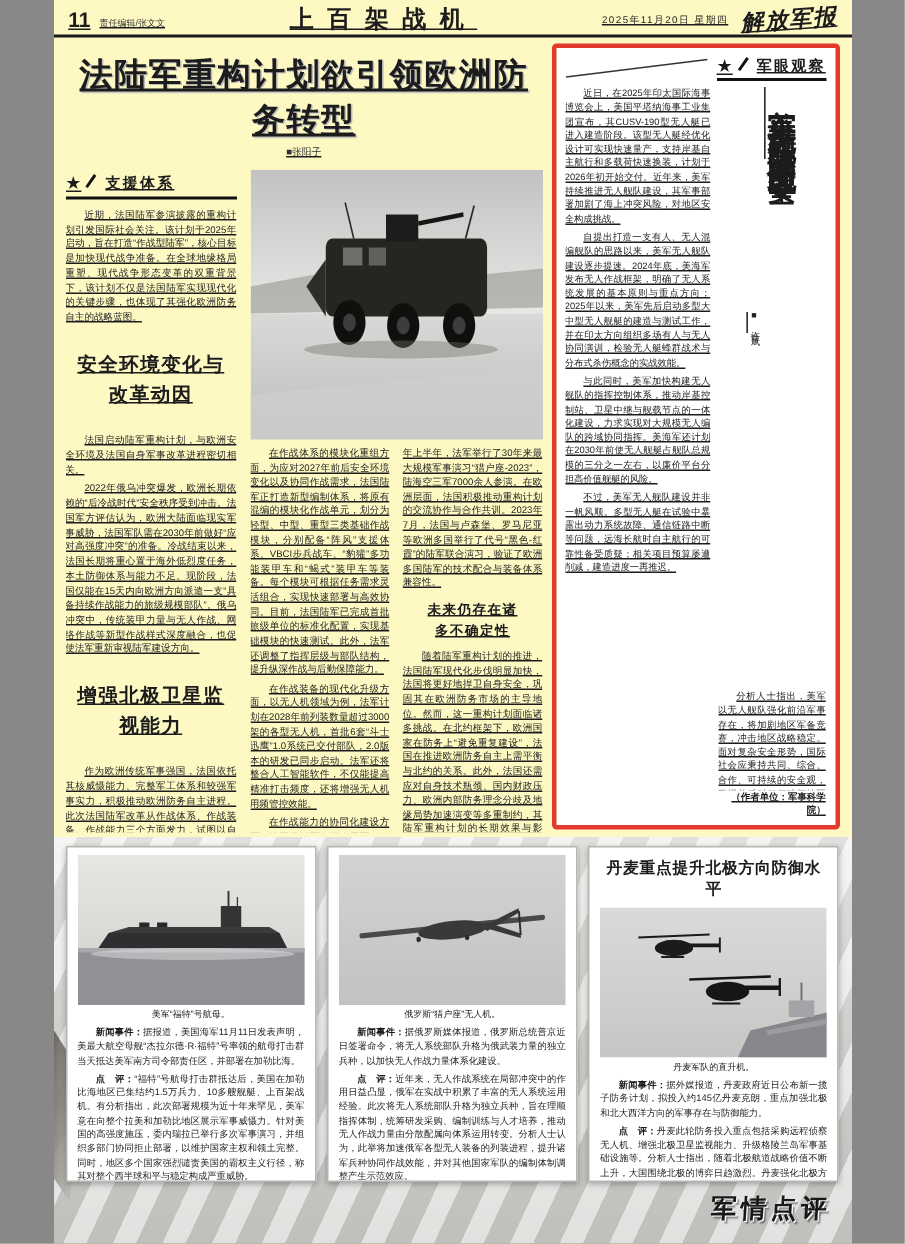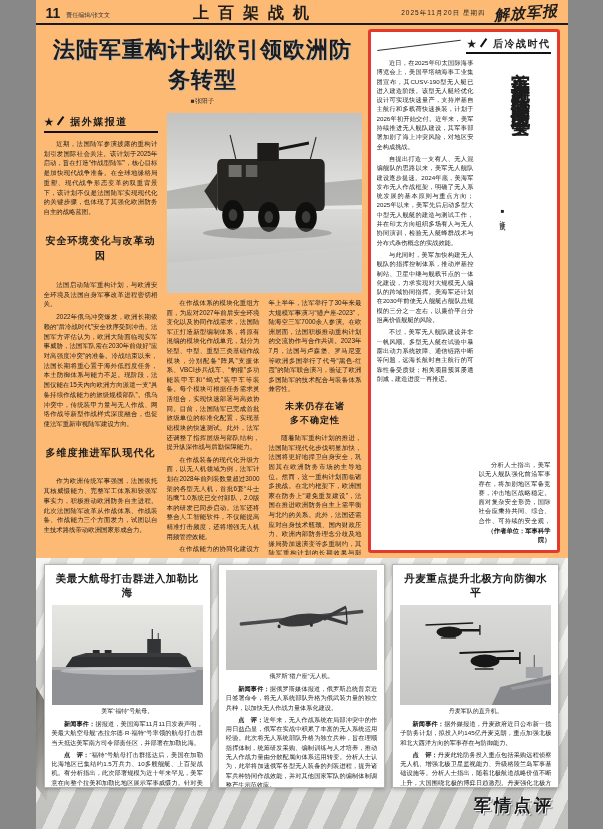--- a/index.html
+++ b/index.html
@@ -1,17 +1,17 @@
 <!DOCTYPE html>
 <html><head>
 <meta charset="utf-8">
 <style>
   html,body{margin:0;padding:0;background:#888;}
-  .page{width:532px;height:829px;background:#fdba74;position:relative;margin:0 auto;
-        font-family:"Liberation Sans","DejaVu Sans",sans-serif;color:#1c1c1c;overflow:hidden;}
+  .page{width:532px;height:829px;background:#fef9c3;position:relative;margin:0 auto;
+        font-family:"Liberation Sans","DejaVu Sans",sans-serif;color:#1c1c1c;overflow:hidden;text-decoration:underline;}
   
   .hdr{height:25px;display:flex;align-items:center;padding:3px 10px 0;border-bottom:2px solid #1a1a1a;box-sizing:border-box;}
   .pgnum{font-size:14px;font-weight:bold;}
   .editor{font-size:6px;color:#333;margin-left:6px;margin-top:4px;}
   .sect{flex:1;text-align:center;font-size:16px;font-weight:900;letter-spacing:9px;}
   .date{font-size:6.5px;letter-spacing:1px;color:#222;margin-right:8px;}
   .masthead{font-family:"Liberation Serif","DejaVu Serif",serif;font-style:italic;font-weight:bold;
             font-size:15px;transform:rotate(-4deg);letter-spacing:1px;}
   
   .main{display:flex;padding:4px 8px 0;height:530px;box-sizing:border-box;justify-content:flex-end;}
@@ -19,21 +19,21 @@
   .headline{font-size:22px;font-weight:900;text-align:center;margin:6px 0 2px;letter-spacing:1px;
             text-shadow:1px 1px 0 #bbb;}
   .byline{text-align:center;font-size:6.5px;color:#333;margin-bottom:7px;}
   .cols{display:flex;flex:1;min-height:0;}
   .colL{width:114px;margin-right:9px;overflow:hidden;}
   .badge{display:flex;align-items:center;gap:3px;border-bottom:2px solid #111;padding-bottom:2px;margin:2px 0 6px;}
   .star{font-size:12px;line-height:1;}
   .slashico{display:inline-block;width:10px;height:1.5px;background:#111;transform:rotate(-55deg) translateY(-2px);}
   .badge-label{font-size:10px;font-weight:900;letter-spacing:1.5px;}
   p.body{font-size:6.4px;line-height:1.52;text-align:justify;text-indent:2em;margin:0 0 3px;}
-  h3.sub{font-size:10px;font-weight:900;text-align:center;margin:16px 2px;line-height:1.55;letter-spacing:1px;}
+  h3.sub{font-size:13px;font-weight:900;text-align:center;margin:16px 2px;line-height:1.55;letter-spacing:1px;}
   .colM{flex:1;min-width:0;overflow:hidden;display:flex;flex-direction:column;}
   .photo-main{width:100%;height:180px;display:block;}
   .mtext{columns:2;column-gap:9px;font-size:6.4px;line-height:1.5;text-align:justify;flex:1;overflow:hidden;margin-top:5px;}
   .mtext p{text-indent:2em;margin:0 0 3px;}
   .mtext h3{font-size:9px;font-weight:900;text-align:center;margin:6px 16px;letter-spacing:1px;}
   .author-line{font-weight:bold;text-align:right;text-indent:0 !important;}
   .capline{text-indent:1em !important;}
   .noteline{font-weight:bold;text-align:right;text-indent:0 !important;}
   
   .obs{width:192px;border:3px solid #e23b2e;border-radius:3px;background:#fff;box-sizing:border-box;
@@ -89,27 +89,27 @@
   <div class="main">
     <div class="left-main">
       <div class="headline">法陆军重构计划欲引领欧洲防务转型</div>
       <div class="byline">■张阳子</div>
       <div class="cols">
 
         <div class="colL">
           <div class="badge">
             <span class="star">★</span>
             <span class="slashico"></span>
-            <span class="badge-label">据外媒报道</span>
+            <span class="badge-label">支援体系</span>
           </div>
           <p class="body">近期，法国陆军参演披露的重构计划引发国际社会关注。该计划于2025年启动，旨在打造“作战型陆军”，核心目标是加快现代战争准备。在全球地缘格局重塑、现代战争形态变革的双重背景下，该计划不仅是法国陆军实现现代化的关键步骤，也体现了其强化欧洲防务自主的战略蓝图。</p>
           <h3 class="sub">安全环境变化与改革动因</h3>
           <p class="body">法国启动陆军重构计划，与欧洲安全环境及法国自身军事改革进程密切相关。</p>
           <p class="body">2022年俄乌冲突爆发，欧洲长期依赖的“后冷战时代”安全秩序受到冲击。法国军方评估认为，欧洲大陆面临现实军事威胁，法国军队需在2030年前做好“应对高强度冲突”的准备。冷战结束以来，法国长期将重心置于海外低烈度任务，本土防御体系与能力不足。现阶段，法国仅能在15天内向欧洲方向派遣一支“具备持续作战能力的旅级规模部队”。俄乌冲突中，传统装甲力量与无人作战、网络作战等新型作战样式深度融合，也促使法军重新审视陆军建设方向。</p>
-          <h3 class="sub">多维度推进军队现代化</h3>
+          <h3 class="sub">增强北极卫星监视能力</h3>
           <p class="body">作为欧洲传统军事强国，法国依托其核威慑能力、完整军工体系和较强军事实力，积极推动欧洲防务自主进程。此次法国陆军改革从作战体系、作战装备、作战能力三个方面发力，试图以自主技术路线带动欧洲国家形成合力。</p>
         </div>
 
         <div class="colM">
           <svg class="photo-main" viewBox="0 0 272 180" preserveAspectRatio="none">
             <defs>
               <linearGradient id="sky1" x1="0" y1="0" x2="0" y2="1">
                 <stop offset="0" stop-color="#c2c2c0"></stop>
                   <stop offset="0.6" stop-color="#ececea"></stop>
                   <stop offset="1" stop-color="#dcdcda"></stop>
@@ -154,21 +154,21 @@
         </div>
       </div>
     </div>
 
     <div class="obs">
       <div class="obs-head">
         <span class="obs-slash"></span>
         <span class="obs-badge">
           <span class="star">★</span>
           <span class="slashico"></span>
-          <span class="badge-label">后冷战时代</span>
+          <span class="badge-label">军眼观察</span>
         </span>
       </div>
       <div class="obs-body">
         <div class="obs-textL">
           <p>近日，在2025年印太国际海事博览会上，美国平塔纳海事工业集团宣布，其CUSV-190型无人艇已进入建造阶段。该型无人艇经优化设计可实现快速量产，支持岸基自主航行和多载荷快速换装，计划于2026年初开始交付。近年来，美军持续推进无人舰队建设，其军事部署加剧了海上冲突风险，对地区安全构成挑战。</p>
           <p>自提出打造一支有人、无人混编舰队的思路以来，美军无人舰队建设逐步提速。2024年底，美海军发布无人作战框架，明确了无人系统发展的基本原则与重点方向；2025年以来，美军先后启动多型大中型无人舰艇的建造与测试工作，并在印太方向组织多场有人与无人协同演训，检验无人艇蜂群战术与分布式杀伤概念的实战效能。</p>
           <p>与此同时，美军加快构建无人舰队的指挥控制体系，推动岸基控制站、卫星中继与舰载节点的一体化建设，力求实现对大规模无人编队的跨域协同指挥。美海军还计划在2030年前使无人舰艇占舰队总规模的三分之一左右，以廉价平台分担高价值舰艇的风险。</p>
           <p>不过，美军无人舰队建设并非一帆风顺。多型无人艇在试验中暴露出动力系统故障、通信链路中断等问题，远海长航时自主航行的可靠性备受质疑；相关项目预算屡遭削减，建造进度一再推迟。</p>
         </div>
         <div class="obs-right">
@@ -183,21 +183,20 @@
         </div>
       </div>
     </div>
   </div>
 
   <div class="band">
     <div class="corner-deco"></div>
     <div class="cards">
 
       <div class="card">
-        <h2>美最大航母打击群进入加勒比海</h2>
         <svg viewBox="0 0 178 100" preserveAspectRatio="none">
           <defs>
               <linearGradient id="sky2" x1="0" y1="0" x2="0" y2="1">
             <stop offset="0" stop-color="#e6e6e3"></stop>
                 <stop offset="1" stop-color="#cfcfcc"></stop>
               </linearGradient>
           </defs>
           <rect width="178" height="100" fill="url(#sky2)"></rect>
           <rect y="62" width="178" height="38" fill="#8f9194"></rect>
           <rect y="62" width="178" height="3" fill="#a7a9ac"></rect>

